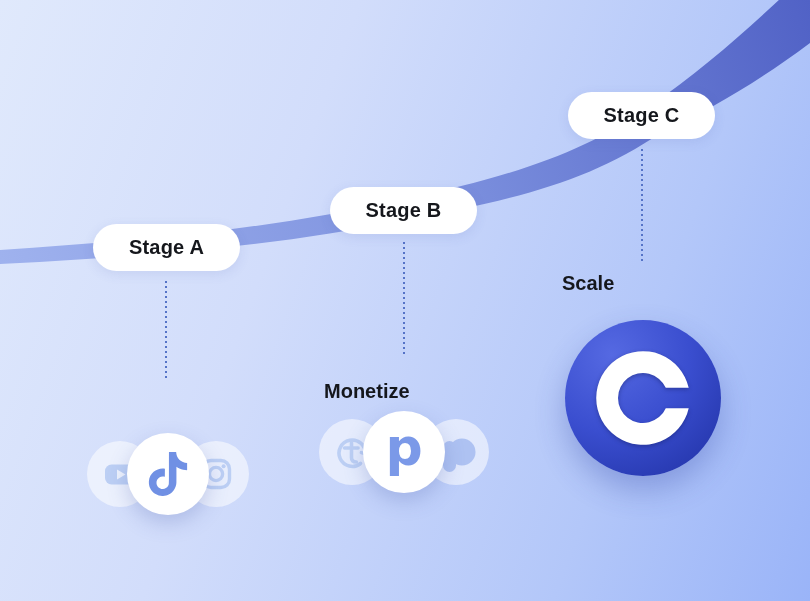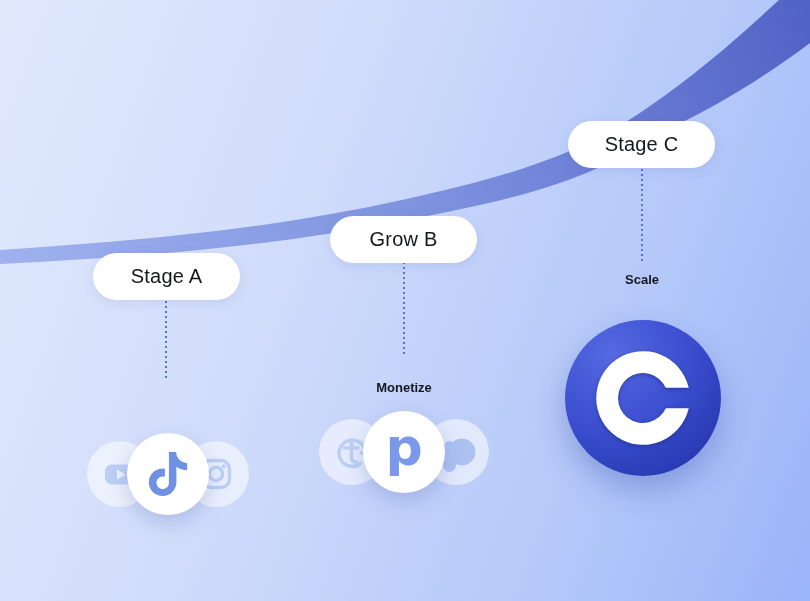--- a/index.html
+++ b/index.html
@@ -2,32 +2,32 @@
 <html><head>
 <meta charset="utf-8">
 <style>
   html,body{margin:0;padding:0;}
   body{width:810px;height:601px;overflow:hidden;font-family:"Liberation Sans",sans-serif;}
   .canvas{position:relative;width:810px;height:601px;
     background:linear-gradient(110deg,#e0e9fc 0%,#d2ddfb 35%,#b3c7f9 75%,#9ab4f8 100%);}
   .curve-svg{position:absolute;left:0;top:0;width:810px;height:601px;display:block;}
   .stage-pill{position:absolute;width:147px;height:47px;background:#fff;border-radius:26px;
     display:flex;align-items:center;justify-content:center;
-    font-weight:400;font-size:20px;color:#15171c;letter-spacing:.2px;
-    box-shadow:0 3px 12px rgba(70,90,170,.12);margin-top:29px;}
+    font-weight:700;font-size:20px;color:#15171c;letter-spacing:.2px;
+    box-shadow:0 3px 12px rgba(70,90,170,.12);}
   .pill-a{left:93px;top:224px;}
   .pill-b{left:330px;top:187px;}
   .pill-c{left:568px;top:92px;}
   .connector{position:absolute;width:2px;
     background-image:repeating-linear-gradient(to bottom,#5573c7 0px,#5573c7 2px,rgba(85,115,199,0) 2px,rgba(85,115,199,0) 5px);}
   .conn-a{left:165px;top:281px;height:100px;}
   .conn-b{left:403px;top:242px;height:112px;}
   .conn-c{left:641px;top:149px;height:112px;}
-  .sublabel{position:absolute;width:160px;text-align:center;
-    font-weight:700;font-size:13px;color:#15171c;}
+  .sublabel{position:absolute;width:160px;
+    font-weight:700;font-size:20px;color:#15171c;}
   .sub-grow{left:88px;top:392px;}
   .sub-monetize{left:324px;top:366px;margin-top:14px;}
   .sub-scale{left:562px;top:272px;}
   .cluster{position:absolute;width:176px;height:86px;}
   .cluster-grow{left:80px;top:432px;}
   .cluster-monetize{left:316px;top:410px;}
   .satellite{position:absolute;width:66px;height:66px;border-radius:50%;
     background:rgba(255,255,255,.55);display:flex;align-items:center;justify-content:center;}
   .sat-left{left:7px;top:9px;}
   .sat-right{left:103px;top:9px;}
@@ -66,21 +66,21 @@
   </svg>
 
   <div class="connector conn-a"></div>
   <div class="connector conn-b"></div>
   <div class="connector conn-c"></div>
 
   <div class="stage-pill pill-a">
       <span>Stage A</span>
     </div>
   <div class="stage-pill pill-b">
-      <span>Grow B</span>
+      <span>Stage B</span>
     </div>
   <div class="stage-pill pill-c">
       <span>Stage C</span>
     </div>
 
   <div class="sublabel sub-monetize">Monetize</div>
   <div class="sublabel sub-scale">Scale</div>
 
   <div class="cluster cluster-grow">
     <div class="satellite sat-left">

